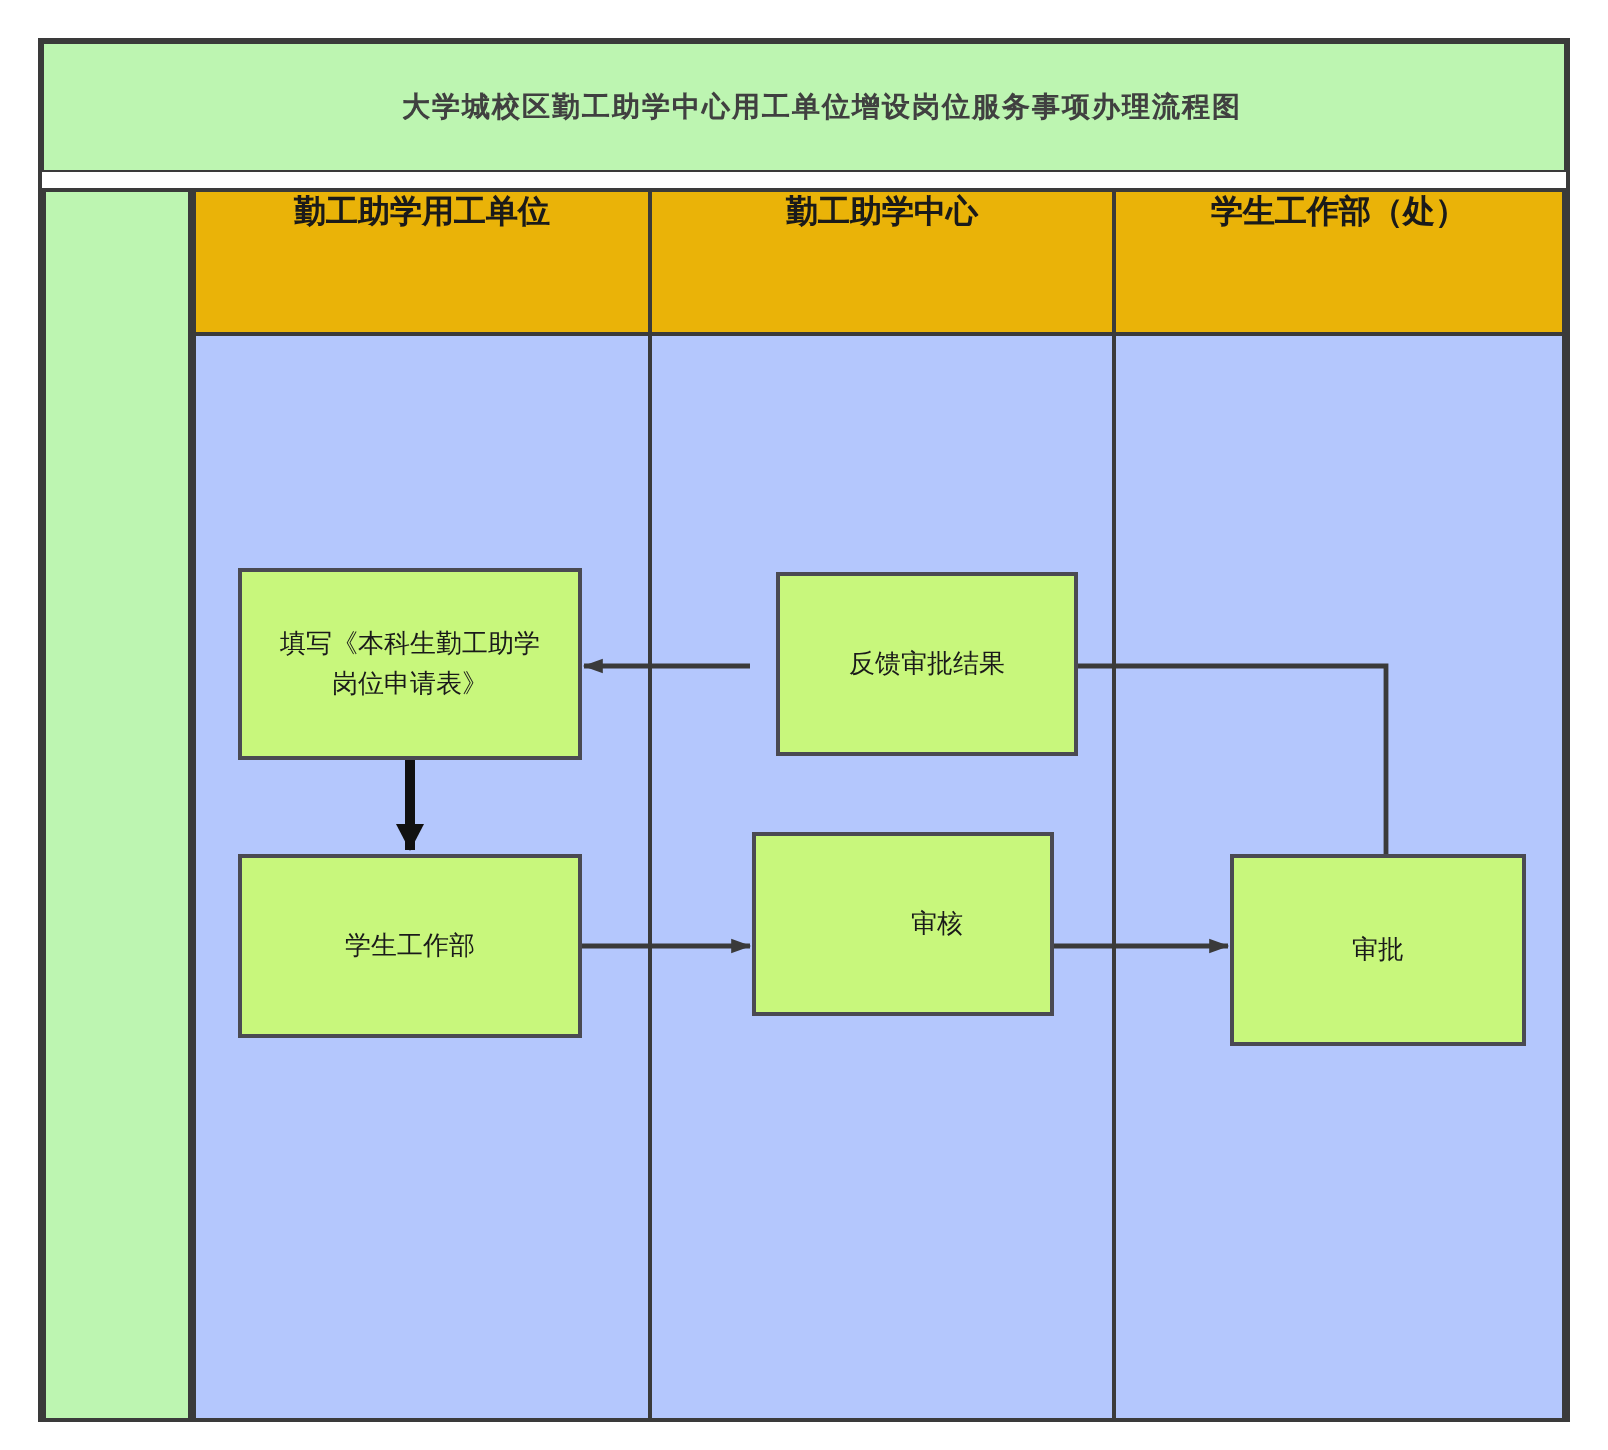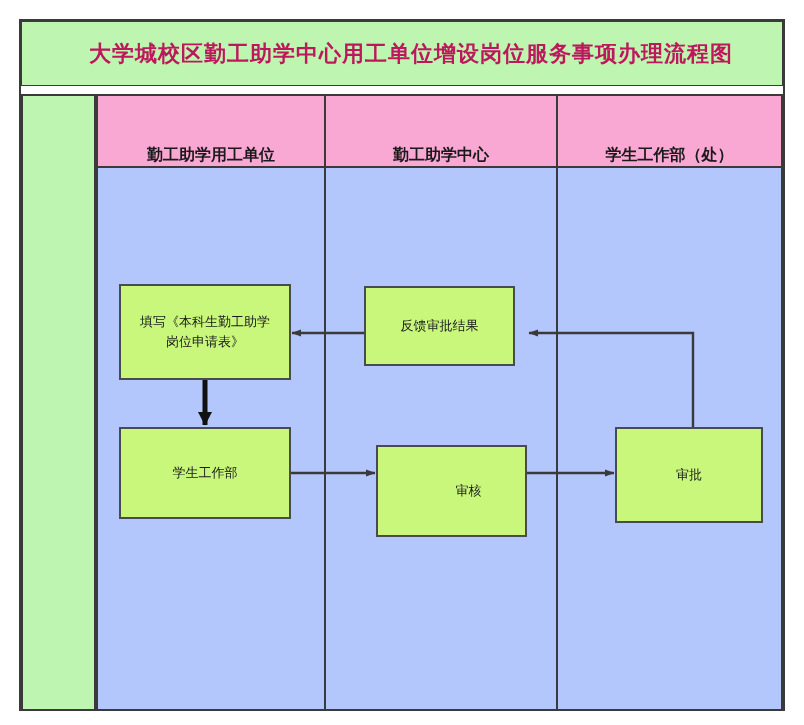--- a/index.html
+++ b/index.html
@@ -41,23 +41,23 @@
     width: 762px;
     height: 65px;
     background: #bdf5b1;
     border: 1px solid #3a3a3a;
     box-sizing: border-box;
     display: flex;
     align-items: center;
     justify-content: center;
   }
   .title-text {
-    font-size: 22px;
+    font-size: 14px;
     font-weight: bold;
-    color: #be185d;
+    color: #404040;
     letter-spacing: 1px;
     font-family: "Liberation Serif", "DejaVu Serif", serif;
     margin-left: 18px;
   }
 
   
   .spacer-lane {
     position: absolute;
     left: 21px;
     top: 94px;
@@ -85,23 +85,23 @@
     background: #b4c7fd;
     border-top: 2px solid #3a3a3a;
     box-sizing: border-box;
   }
   .lane-head {
     position: absolute;
     left: 0;
     top: 0;
     right: 0;
     height: 70px;
-    background: #f9a8d4;
+    background: #eab308;
     display: flex;
-    align-items: flex-end;
+    align-items: flex-start;
     justify-content: center;
     box-sizing: border-box;
   }
   .lane-head-text {
     font-size: 16px;
     font-weight: bold;
     color: #1a1a1a;
     font-family: "Liberation Serif", "DejaVu Serif", serif;
   }
 
@@ -124,22 +124,22 @@
   .node-label {
     font-size: 13px;
     color: #1a1a1a;
     line-height: 1.55;
     padding: 0 8px;
     white-space: pre-line;
   }
 
   #node-fill     { left: 119px; top: 284px; width: 172px; height: 96px; }
   #node-unit-app { left: 119px; top: 427px; width: 172px; height: 92px; }
-  #node-feedback { left: 364px; top: 286px; width: 151px; height: 80px; }
-  #node-review   { left: 376px; top: 445px; width: 151px; height: 92px; padding-left: 34px; }
+  #node-feedback { left: 388px; top: 286px; width: 151px; height: 92px; }
+  #node-review   { left: 376px; top: 416px; width: 151px; height: 92px; padding-left: 34px; }
   #node-approve  { left: 615px; top: 427px; width: 148px; height: 96px; }
 
   
   #connectors {
     position: absolute;
     left: 0;
     top: 0;
     width: 804px;
     height: 725px;
     z-index: 4;

